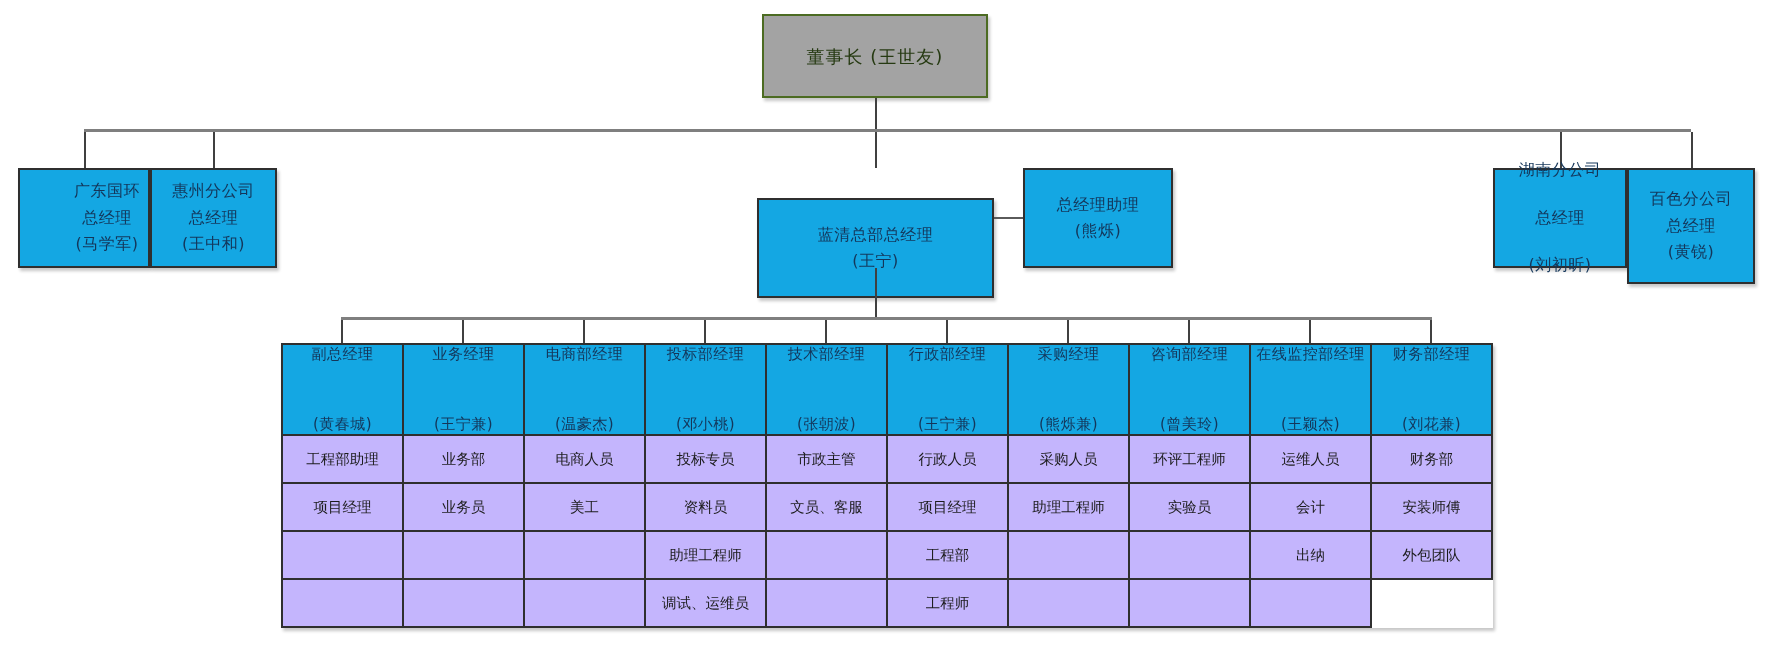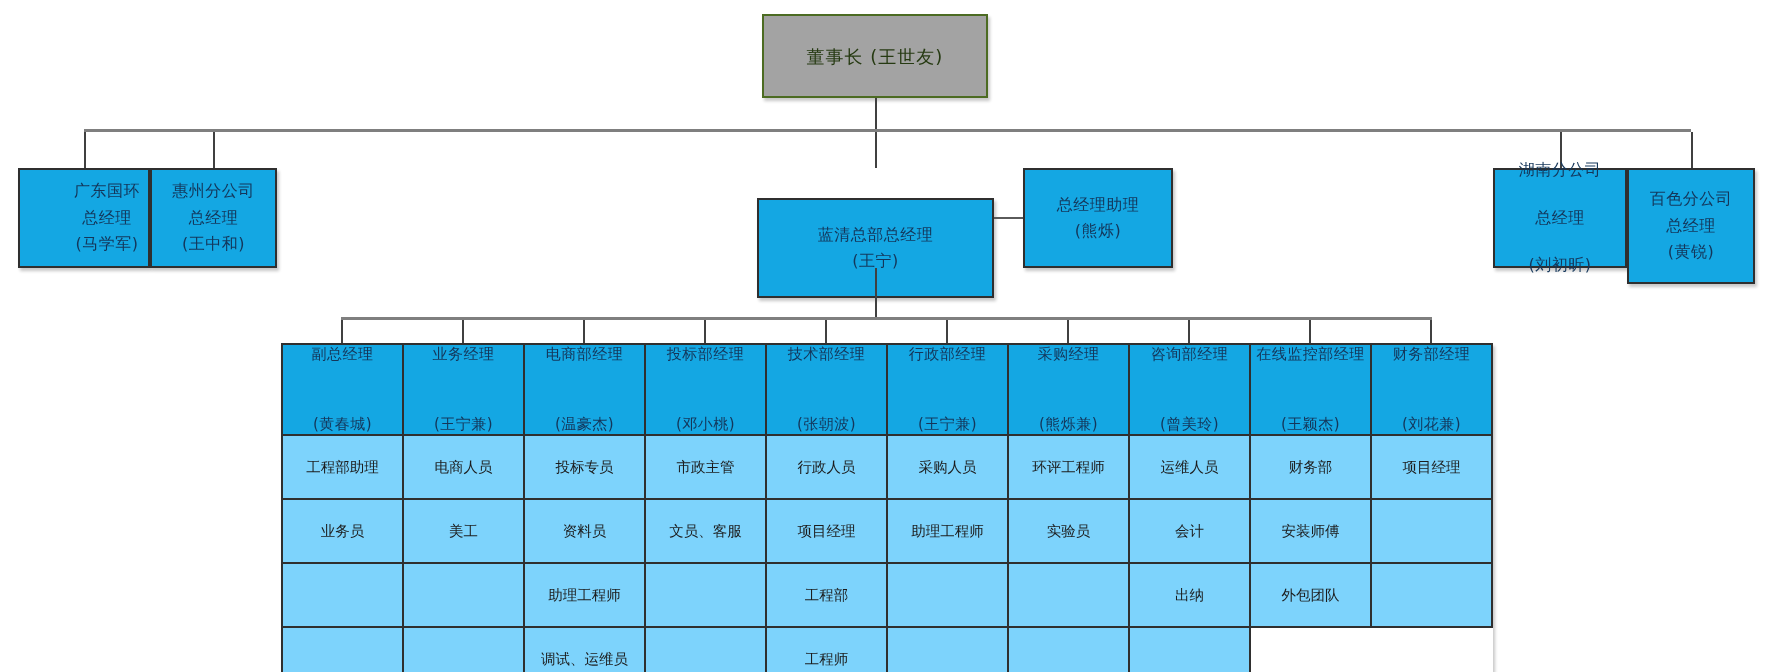--- a/index.html
+++ b/index.html
@@ -37,21 +37,21 @@
     border-right:2px solid #2f2f2f;border-bottom:2px solid #2f2f2f;
     display:flex;flex-direction:column;align-items:center;justify-content:center;
     text-align:center;
     gap:44px;
   }
   .dept-head{
     height:91px;background:#14a7e3;color:#14365a;
     font-size:15px;line-height:1.7;letter-spacing:0.5px;
   }
   .dept-body{
-    height:64px;background:#7dd3fc;color:#1c1c1c;font-size:14.5px;
+    height:48px;background:#c4b5fd;color:#1c1c1c;font-size:14.5px;
   }
 </style>
 </head>
 <body>
 
 <div class="canvas">
 
   <div class="box root-box" style="left:762px;top:14px;width:226px;height:84px;">
     <span class="line">董事长 (王世友)</span>
   </div>
@@ -147,20 +147,21 @@
       </div>
       <div class="dept-cell dept-head">
         <span class="line">在线监控部经理</span>
         <span class="line">(王颖杰)</span>
       </div>
       <div class="dept-cell dept-head">
         <span class="line">财务部经理</span>
         <span class="line">(刘花兼)</span>
       </div>
       <div class="dept-cell dept-body">工程部助理</div>
+      <div class="dept-cell dept-body">业务部</div>
       <div class="dept-cell dept-body">电商人员</div>
       <div class="dept-cell dept-body">投标专员</div>
       <div class="dept-cell dept-body">市政主管</div>
       <div class="dept-cell dept-body">行政人员</div>
       <div class="dept-cell dept-body">采购人员</div>
       <div class="dept-cell dept-body">环评工程师</div>
       <div class="dept-cell dept-body">运维人员</div>
       <div class="dept-cell dept-body">财务部</div>
       <div class="dept-cell dept-body">项目经理</div>
       <div class="dept-cell dept-body">业务员</div>

